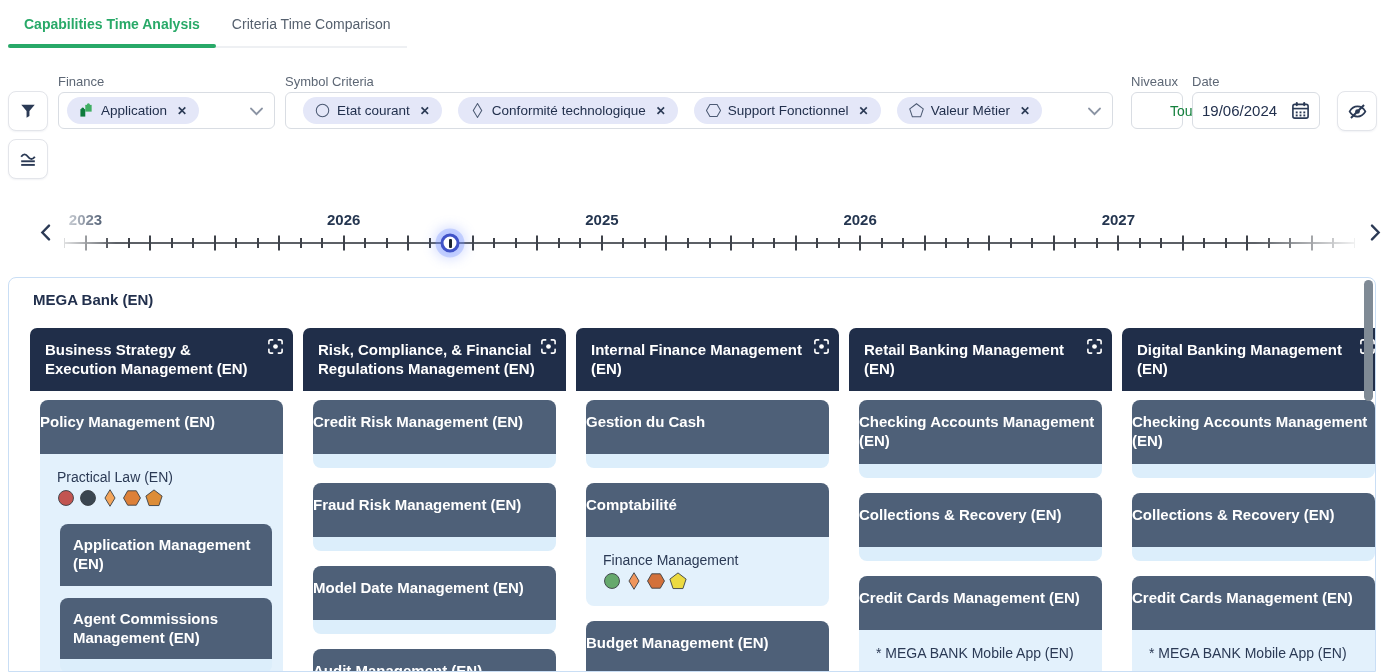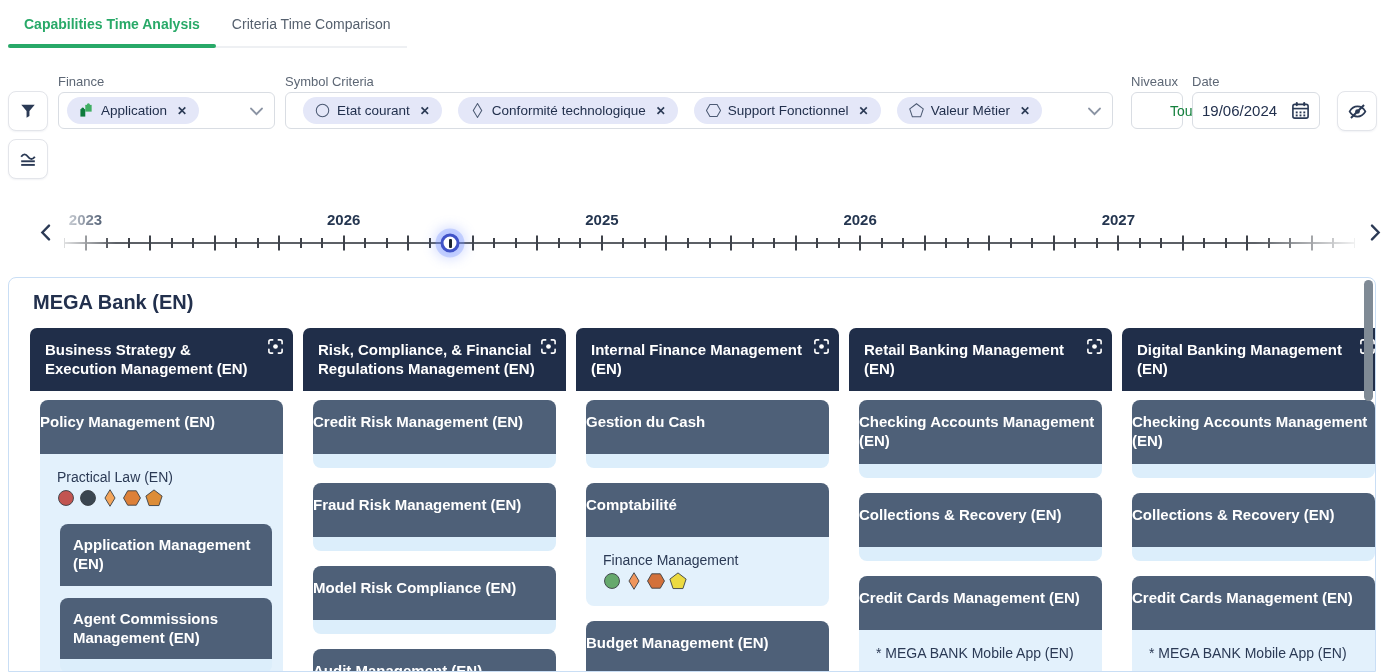--- a/index.html
+++ b/index.html
@@ -54,21 +54,21 @@
   .tl-year { position:absolute; top:4px; transform:translateX(-50%); font-size:15px; font-weight:bold; color:#253650; }
   .tl-slider { position:absolute; top:36px; transform:translate(-50%,-50%); width:19px; height:19px;
     border:3px solid #4053c8; border-radius:50%; background:#fff; cursor:grab;
     box-shadow:0 0 0 5px rgba(110,140,255,.30), 0 0 12px 7px rgba(110,140,255,.28); }
   .tl-slider-bar { position:absolute; left:50%; top:50%; transform:translate(-50%,-50%); width:3px; height:9px;
     background:#1c2430; border-radius:1px; }
 
   
   .panel { position:absolute; left:8px; top:277px; width:1368px; height:395px; background:#fff;
     border:1px solid #c9def5; border-radius:8px 8px 0 0; overflow:hidden; }
-  .panel-title { padding:13px 0 0 24px; font-size:20px; font-weight:bold; color:#22304d; }
+  .panel-title { padding:13px 0 0 24px; font-size:15px; font-weight:bold; color:#22304d; }
   .cols { position:absolute; left:21px; top:50px; display:flex; gap:10px; align-items:flex-start; }
   .col { width:263px; flex:0 0 263px; }
   .col-head { position:relative; background:#202e49; color:#fff; border-radius:7px 7px 0 0;
     padding:13px 30px 13px 15px; min-height:55px; font-size:15px; font-weight:bold; line-height:1.24; cursor:pointer; }
   .focus { position:absolute; top:10px; right:9px; display:flex; cursor:pointer; }
   .col-body { padding-top:9px; }
   .card { margin:0 10px 15px; }
   .card-head { background:#4e6078; color:#fff; border-radius:8px 8px 0 0; padding:13px 0; min-height:54px;
     font-size:15px; font-weight:bold; line-height:1.25; cursor:pointer; }
   .card-strip { height:14px; background:#dceefb; border-radius:0 0 8px 8px; }
@@ -387,21 +387,21 @@
           <div class="col-body">
             <div class="card">
               <div class="card-head">Credit Risk Management (EN)</div>
               <div class="card-strip"></div>
             </div>
             <div class="card">
               <div class="card-head">Fraud Risk Management (EN)</div>
               <div class="card-strip"></div>
             </div>
             <div class="card">
-              <div class="card-head">Model Risk Compliance (EN)</div>
+              <div class="card-head">Model Date Management (EN)</div>
               <div class="card-strip"></div>
             </div>
             <div class="card">
               <div class="card-head">Audit Management (EN)</div>
             </div>
           </div>
         </div>
         <div class="col">
           <div class="col-head"><span class="col-head-t">Internal Finance Management (EN)</span><span class="focus">
               <svg width="17" height="17" viewBox="0 0 18 18">

